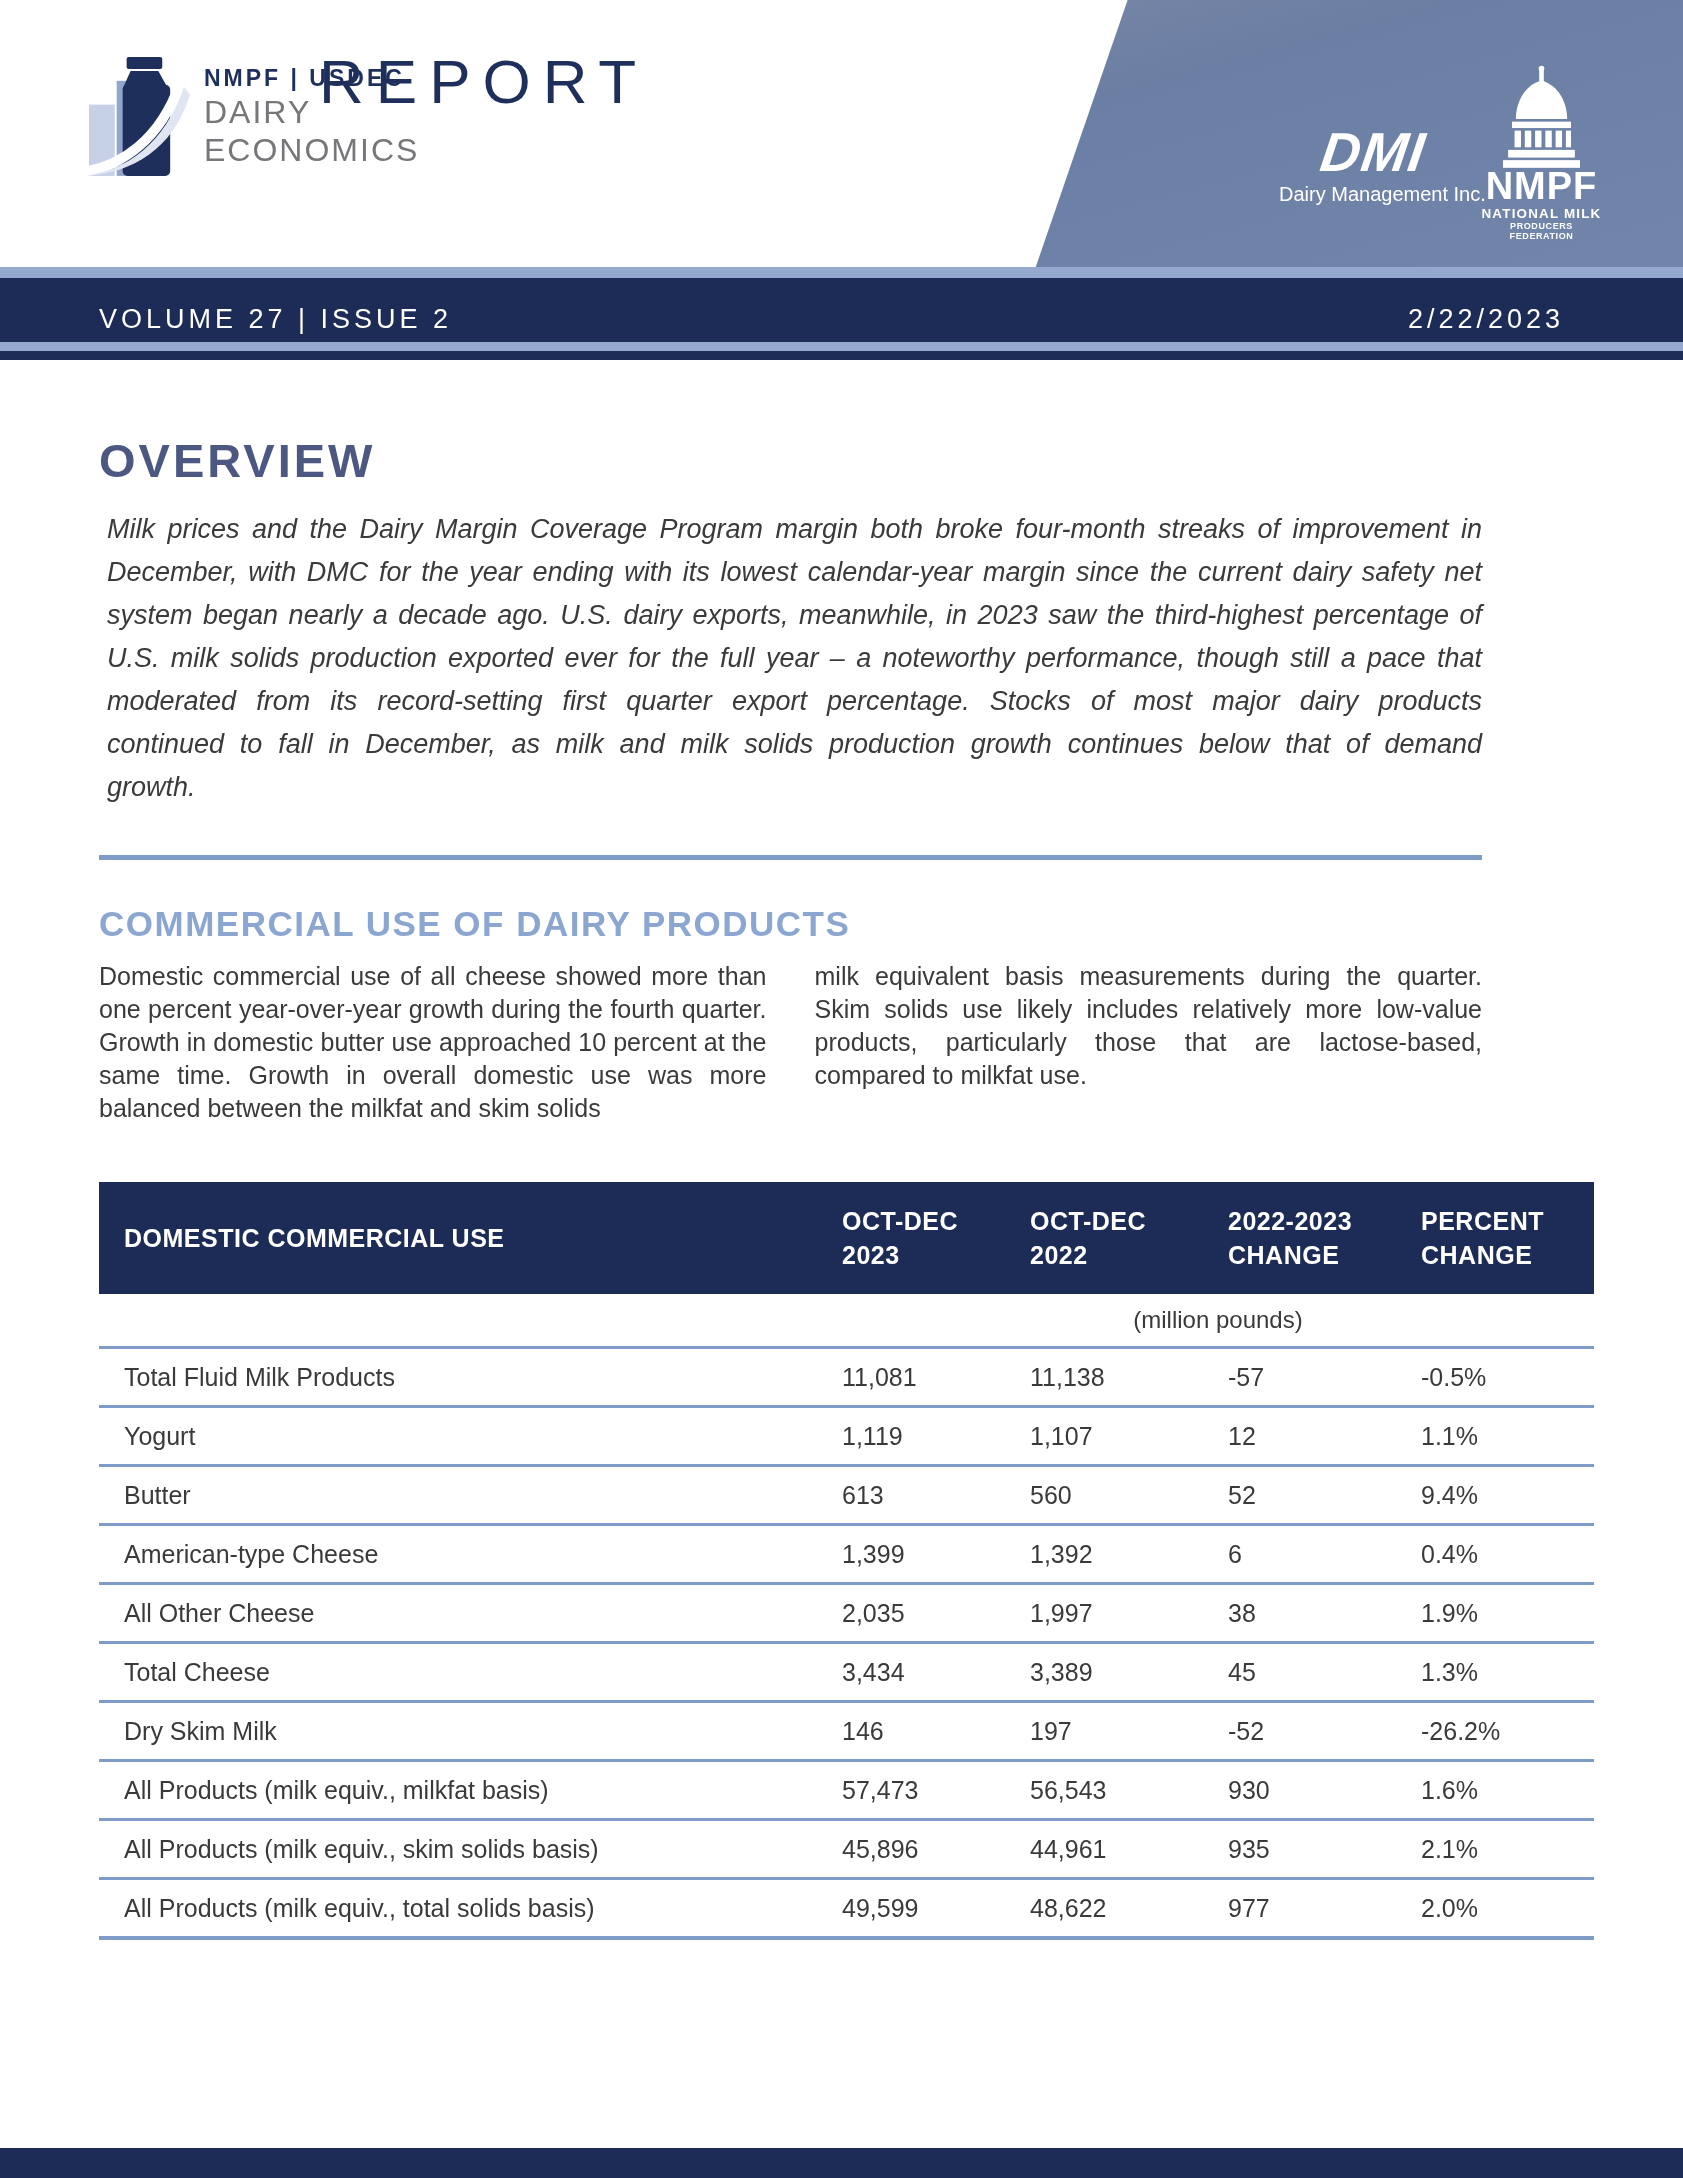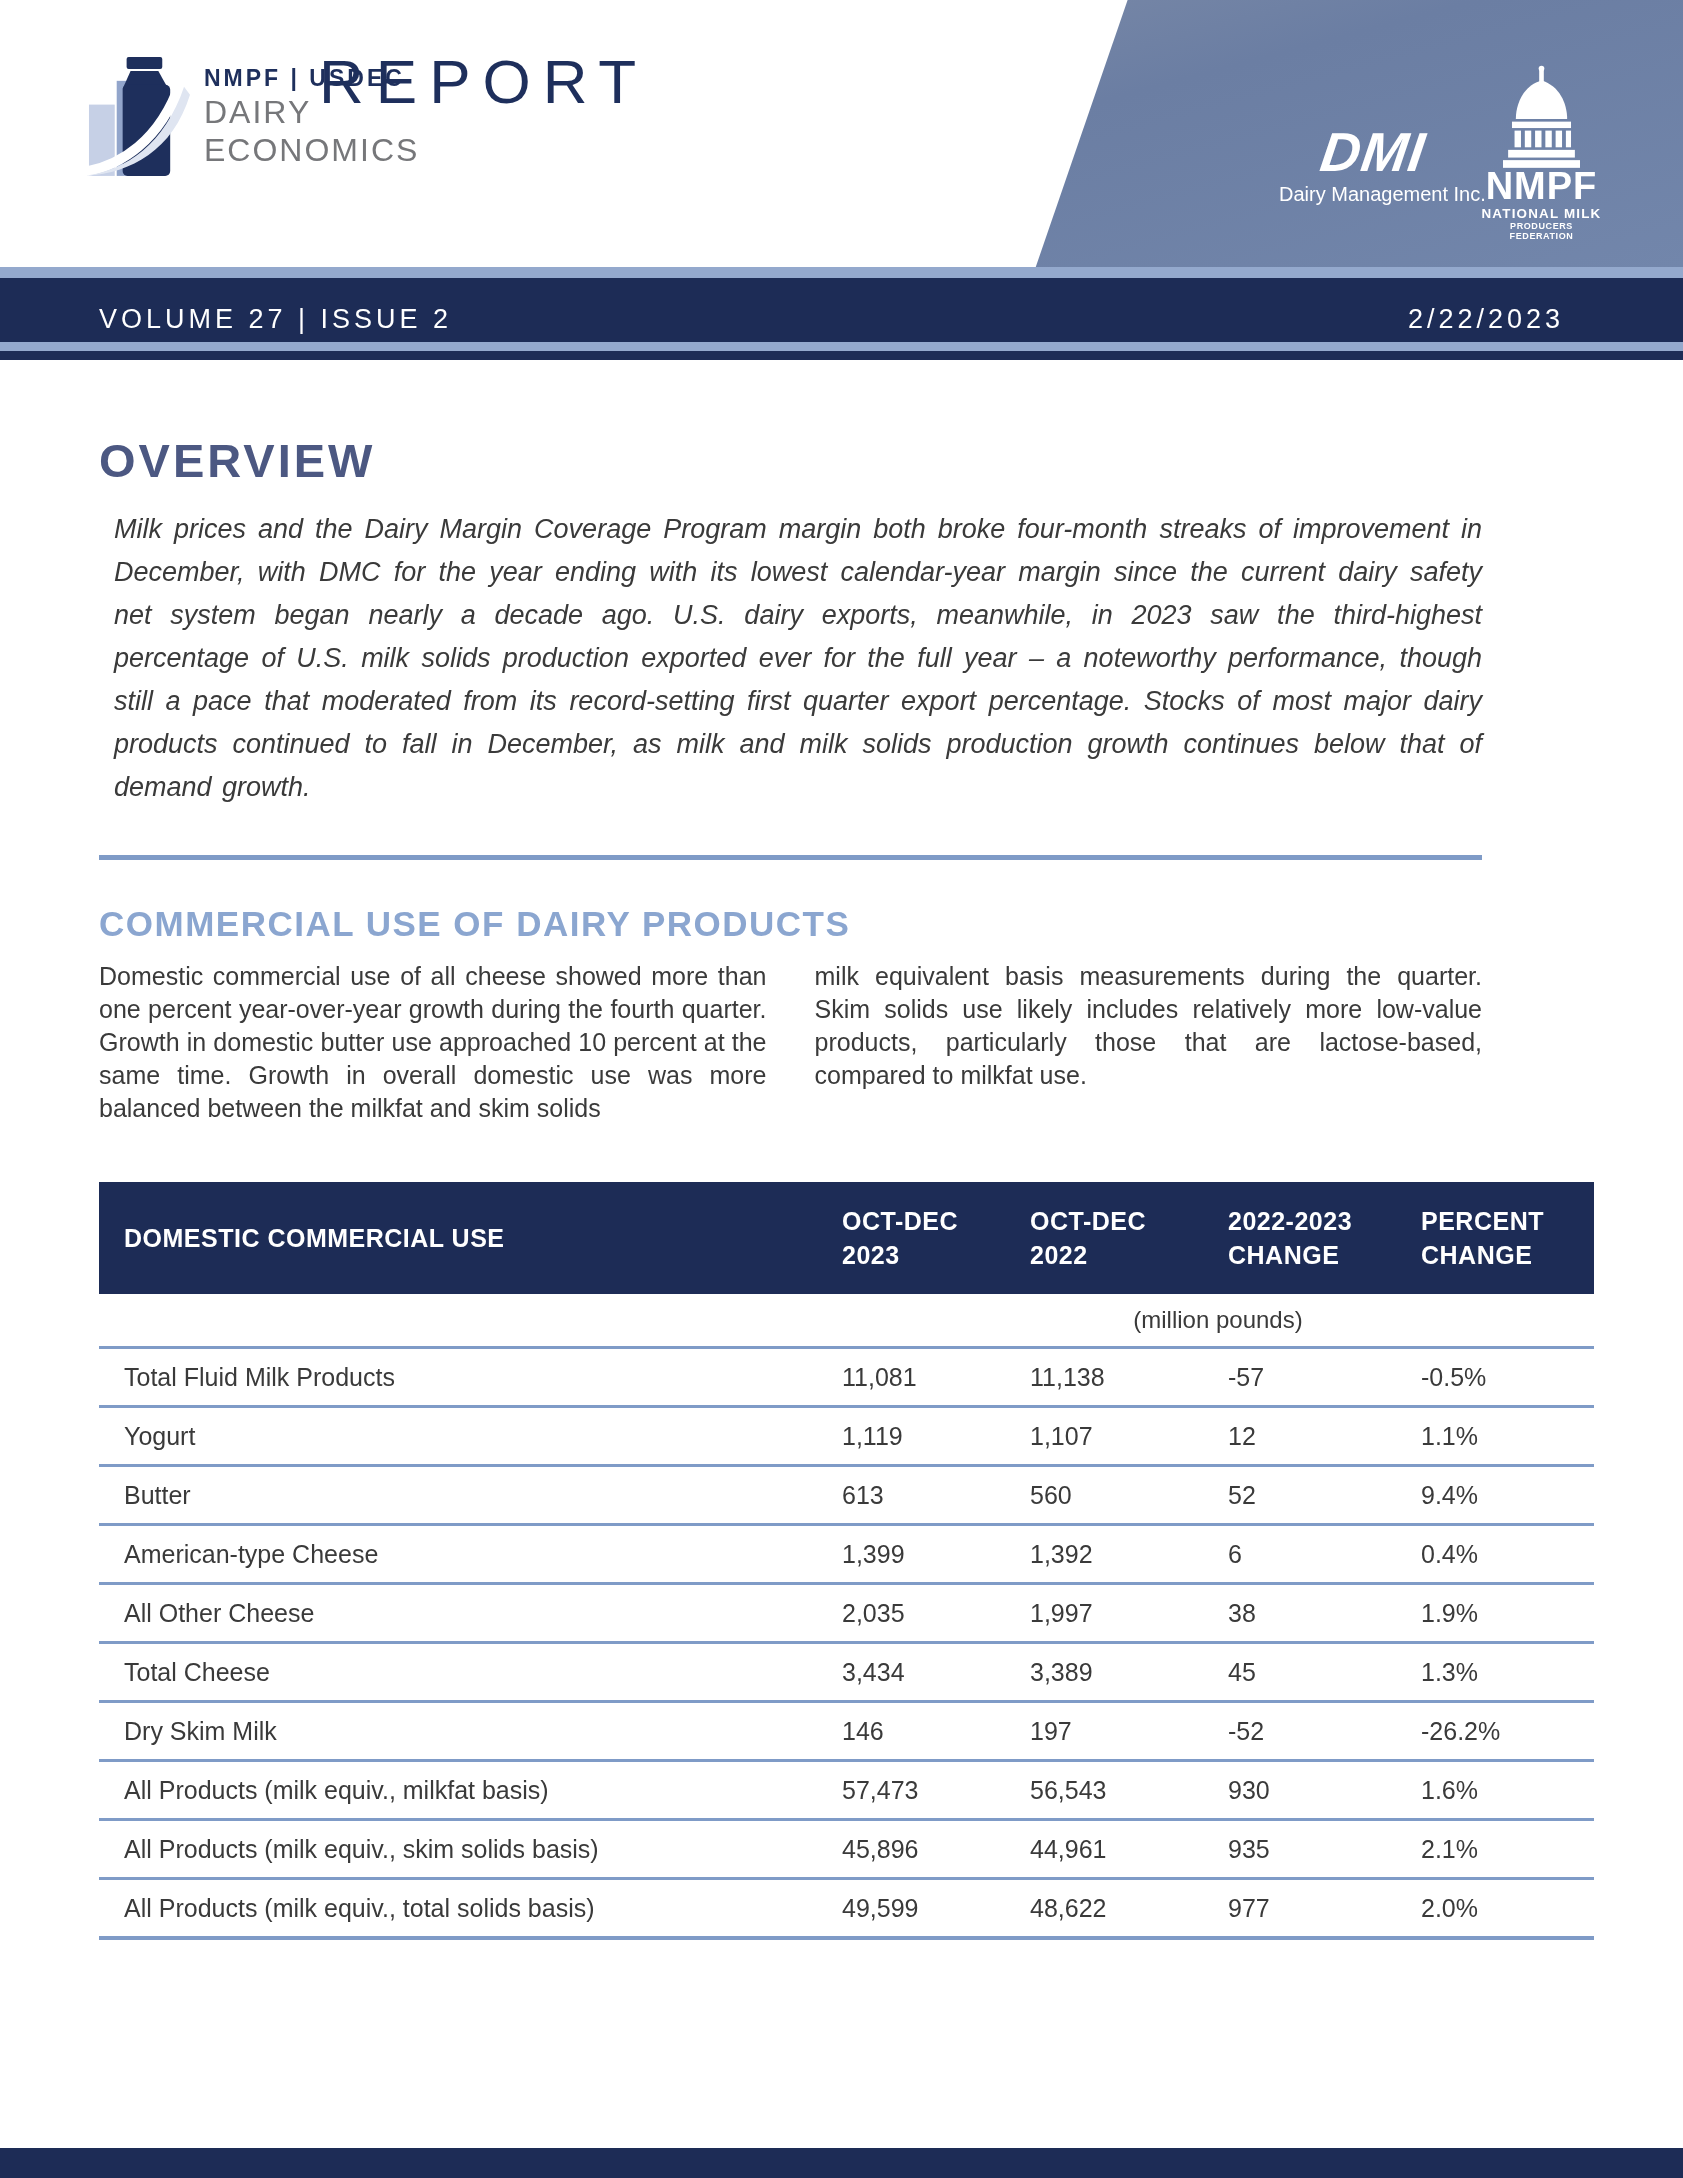--- a/index.html
+++ b/index.html
@@ -33,21 +33,21 @@
   .issue-bar{
     position:absolute;top:278px;left:0;width:1683px;height:82px;background:#1d2c56;
     display:flex;align-items:center;justify-content:space-between;box-sizing:border-box;
     padding:0 119px 0 99px;color:#fff;font-size:27px;letter-spacing:4px;
   }
   .strip-bottom{position:absolute;top:342px;left:0;width:1683px;height:9px;background:#94a9cd;}
   
   .content{position:absolute;top:350px;left:0;width:1571px;box-sizing:border-box;padding:0 89px 0 99px;}
   .overview-heading{margin:83px 0 0 0;font-size:47px;font-weight:bold;letter-spacing:3px;color:#4c5882;}
   .overview-body{
-    margin:20px 0 0 15px;font-size:27px;line-height:43px;font-style:italic;color:#3a3a3a;
+    margin:20px 0 0 8px;font-size:27px;line-height:43px;font-style:italic;color:#3a3a3a;
     text-align:justify;word-spacing:3px;
   }
   .divider{margin:46px 0 0 0;height:5px;background:#7f9bc7;border:none;}
   .section-heading{margin:44px 0 0 0;font-size:35px;font-weight:bold;letter-spacing:1.5px;color:#8ba6d0;}
   .columns{display:flex;gap:48px;margin-top:16px;}
   .col{flex:1;font-size:25px;line-height:33px;color:#3a3a3a;text-align:justify;}
   
   .table{margin-top:57px;width:1495px;}
   .grid-cols{display:grid;grid-template-columns:743px 188px 198px 193px 173px;}
   .table-header{background:#1d2c56;height:112px;align-items:center;color:#fff;font-weight:bold;}

